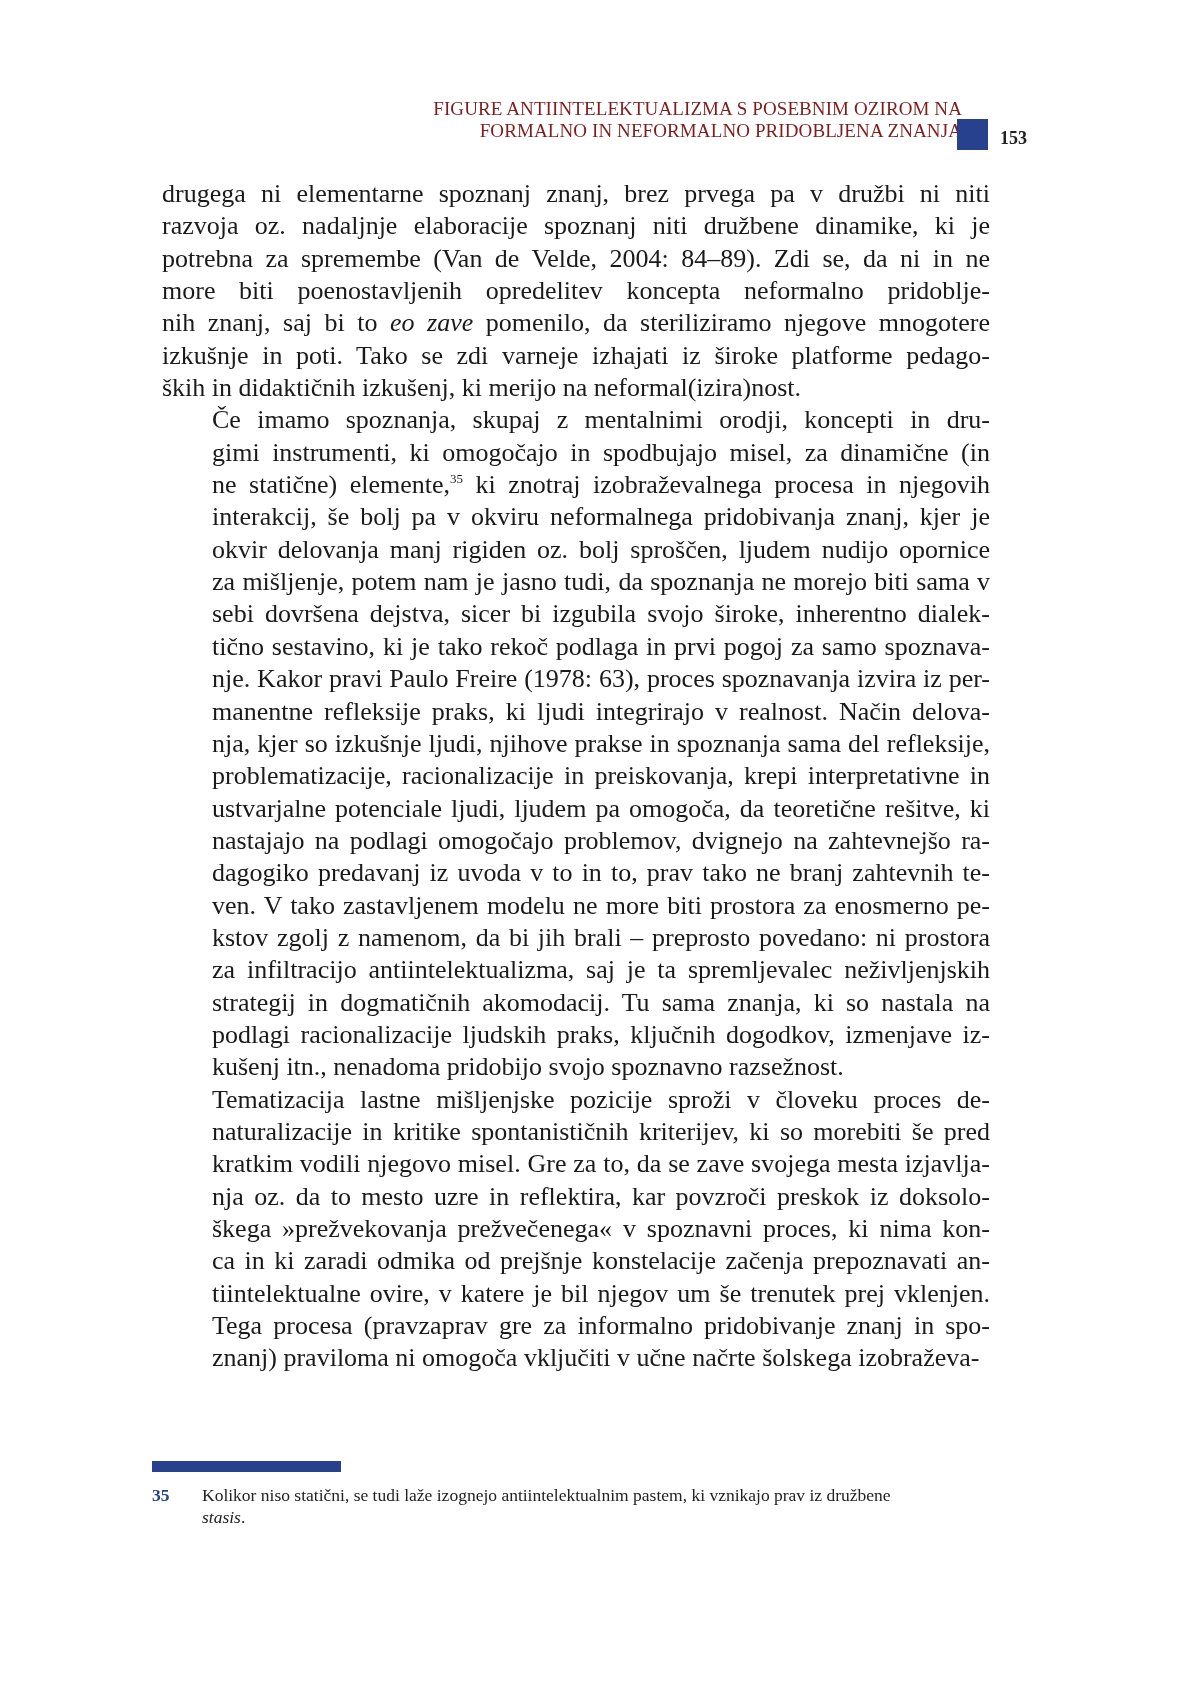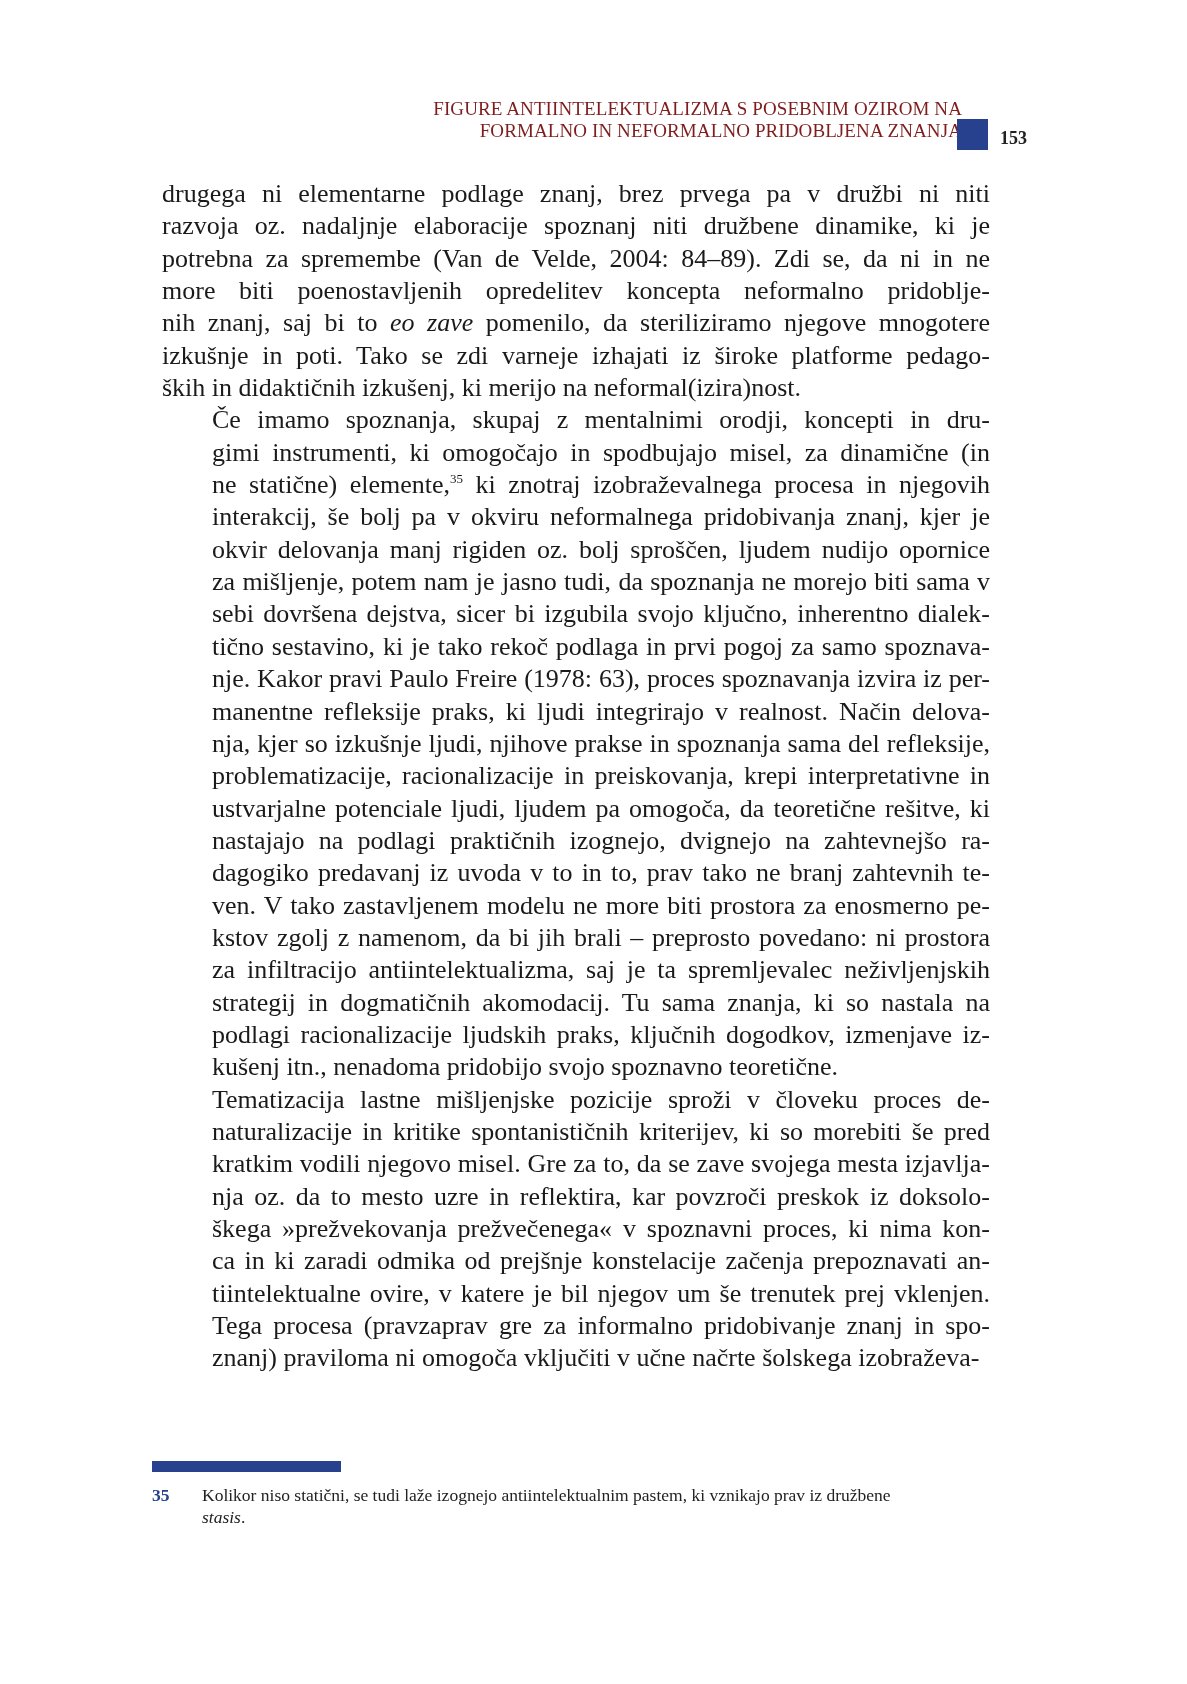--- a/index.html
+++ b/index.html
@@ -33,50 +33,50 @@
 
 <div class="running-head">
   <div>FIGURE ANTIINTELEKTUALIZMA S POSEBNIM OZIROM NA</div>
   <div>FORMALNO IN NEFORMALNO PRIDOBLJENA ZNANJA</div>
 </div>
 <div class="head-square"></div>
 <div class="page-number">153</div>
 
 <div class="body-text">
   <p id="p1">
-      <span class="line">drugega ni elementarne podlage znanj, brez prvega pa v družbi ni niti</span>
+      <span class="line">drugega ni elementarne spoznanj znanj, brez prvega pa v družbi ni niti</span>
       <span class="line">razvoja oz. nadaljnje elaboracije spoznanj niti družbene dinamike, ki je</span>
       <span class="line">potrebna za spremembe (Van de Velde, 2004: 84–89). Zdi se, da ni in ne</span>
       <span class="line">more biti poenostavljenih opredelitev koncepta neformalno pridoblje-</span>
       <span class="line">nih znanj, saj bi to <em>eo zave</em> pomenilo, da steriliziramo njegove mnogotere</span>
       <span class="line">izkušnje in poti. Tako se zdi varneje izhajati iz široke platforme pedago-</span>
       <span class="line last">ških in didaktičnih izkušenj, ki merijo na neformal(izira)nost.</span>
     </p>
   <p class="indent" id="p2">
       <span class="line">Če imamo spoznanja, skupaj z mentalnimi orodji, koncepti in dru-</span>
       <span class="line">gimi instrumenti, ki omogočajo in spodbujajo misel, za dinamične (in</span>
       <span class="line">ne statične) elemente,<sup>35</sup> ki znotraj izobraževalnega procesa in njegovih</span>
       <span class="line">interakcij, še bolj pa v okviru neformalnega pridobivanja znanj, kjer je</span>
       <span class="line">okvir delovanja manj rigiden oz. bolj sproščen, ljudem nudijo opornice</span>
       <span class="line">za mišljenje, potem nam je jasno tudi, da spoznanja ne morejo biti sama v</span>
-      <span class="line">sebi dovršena dejstva, sicer bi izgubila svojo ključno, inherentno dialek-</span>
+      <span class="line">sebi dovršena dejstva, sicer bi izgubila svojo široke, inherentno dialek-</span>
       <span class="line">tično sestavino, ki je tako rekoč podlaga in prvi pogoj za samo spoznava-</span>
       <span class="line">nje. Kakor pravi Paulo Freire (1978: 63), proces spoznavanja izvira iz per-</span>
       <span class="line">manentne refleksije praks, ki ljudi integrirajo v realnost. Način delova-</span>
       <span class="line">nja, kjer so izkušnje ljudi, njihove prakse in spoznanja sama del refleksije,</span>
       <span class="line">problematizacije, racionalizacije in preiskovanja, krepi interpretativne in</span>
       <span class="line">ustvarjalne potenciale ljudi, ljudem pa omogoča, da teoretične rešitve, ki</span>
-      <span class="line">nastajajo na podlagi praktičnih izognejo, dvignejo na zahtevnejšo ra-</span>
+      <span class="line">nastajajo na podlagi omogočajo problemov, dvignejo na zahtevnejšo ra-</span>
       <span class="line">dagogiko predavanj iz uvoda v to in to, prav tako ne branj zahtevnih te-</span>
       <span class="line">ven. V tako zastavljenem modelu ne more biti prostora za enosmerno pe-</span>
       <span class="line">kstov zgolj z namenom, da bi jih brali – preprosto povedano: ni prostora</span>
       <span class="line">za infiltracijo antiintelektualizma, saj je ta spremljevalec neživljenjskih</span>
       <span class="line">strategij in dogmatičnih akomodacij. Tu sama znanja, ki so nastala na</span>
       <span class="line">podlagi racionalizacije ljudskih praks, ključnih dogodkov, izmenjave iz-</span>
-      <span class="line last">kušenj itn., nenadoma pridobijo svojo spoznavno teoretične.</span>
+      <span class="line last">kušenj itn., nenadoma pridobijo svojo spoznavno razsežnost.</span>
     </p>
   <p class="indent" id="p3">
       <span class="line">Tematizacija lastne mišljenjske pozicije sproži v človeku proces de-</span>
       <span class="line">naturalizacije in kritike spontanističnih kriterijev, ki so morebiti še pred</span>
       <span class="line">kratkim vodili njegovo misel. Gre za to, da se zave svojega mesta izjavlja-</span>
       <span class="line">nja oz. da to mesto uzre in reflektira, kar povzroči preskok iz doksolo-</span>
       <span class="line">škega »prežvekovanja prežvečenega« v spoznavni proces, ki nima kon-</span>
       <span class="line">ca in ki zaradi odmika od prejšnje konstelacije začenja prepoznavati an-</span>
       <span class="line">tiintelektualne ovire, v katere je bil njegov um še trenutek prej vklenjen.</span>
       <span class="line">Tega procesa (pravzaprav gre za informalno pridobivanje znanj in spo-</span>

